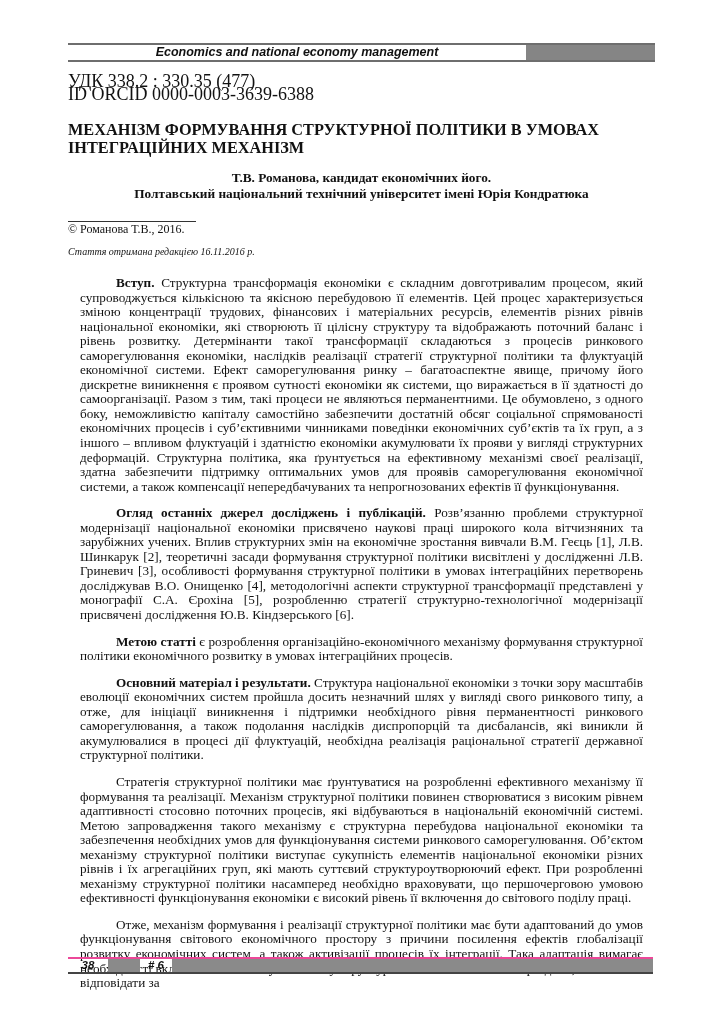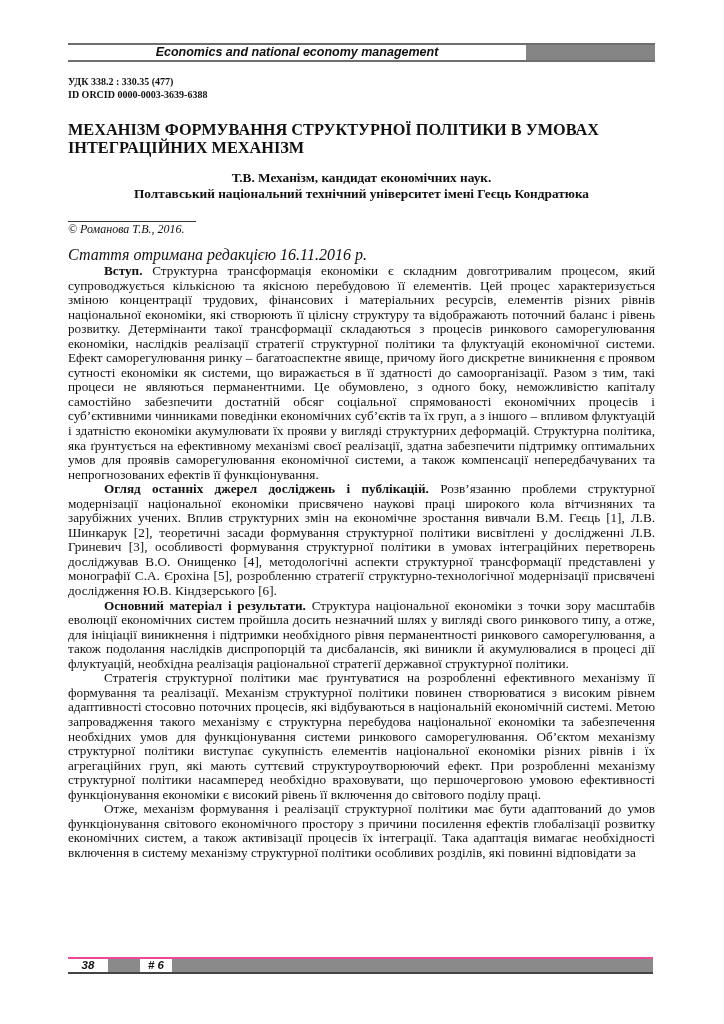--- a/index.html
+++ b/index.html
@@ -7,34 +7,34 @@
          font-family: "Liberation Serif", serif; color: #111; }
   .page { position: absolute; left: 0; top: 0; width: 579px; height: 1024px; padding-left: 15px; }
 
   
   .hdr { position: absolute; left: 68px; top: 43px; width: 587px; height: 19px;
          border-top: 2px solid #6e6e6e; border-bottom: 2px solid #6e6e6e; box-sizing: border-box; display: flex; }
   .hdr-title { width: 458px; text-align: center; font-family: "Liberation Sans", sans-serif;
                font-weight: bold; font-style: italic; font-size: 12.5px; line-height: 15px; }
   .hdr-gray { flex: 1; background: #858585; }
 
-  .meta { position: absolute; left: 68px; top: 75px; font-size: 10px; line-height: 13px; font-weight: bold; }
+  .meta { position: absolute; left: 68px; top: 75px; font-size: 18px; line-height: 13px; }
 
   .title { position: absolute; left: 68px; top: 121px; width: 587px; 
            font-weight: bold; font-size: 16.3px; line-height: 17.5px; }
   .author { position: absolute; left: 68px; top: 170px; width: 587px; text-align: center;
             font-weight: bold; font-size: 13.3px; line-height: 15.5px; }
 
   .rule { position: absolute; left: 68px; top: 221px; width: 128px; border-top: 1px solid #333; }
-  .copy { position: absolute; left: 68px; top: 222px; font-style: italic; font-size: 12px; }
-  .received { position: absolute; left: 68px; top: 246px; font-style: italic; font-size: 16px; }
+  .copy { position: absolute; left: 68px; top: 222px; font-size: 12px; }
+  .received { position: absolute; left: 68px; top: 246px; font-style: italic; font-size: 10px; }
 
   .body { position: absolute; left: 68px; top: 264px; width: 587px; font-size: 13.2px;
           line-height: 14.55px; text-align: justify; }
-  .body p { margin: 0; text-indent: 36px; }
+  .body p { margin: 12px; text-indent: 36px; }
   .body b { font-weight: bold; }
 
   
   .ftr { position: absolute; left: 68px; top: 957px; width: 585px; height: 17px;
          border-top: 2px solid #ec4899; border-bottom: 2px solid #444; box-sizing: border-box; display: flex;
          font-family: "Liberation Sans", sans-serif; font-weight: bold; font-style: italic; font-size: 11.5px; line-height: 13px; }
   .ftr .c { text-align: center; }
   .ftr .g { background: #8a8a8a; }
 </style>
 </head>
@@ -51,31 +51,32 @@
     <div>УДК 338.2 : 330.35 (477)</div>
     <div>ID ORCID 0000-0003-3639-6388</div>
   </div>
 
   <div class="title">
     <div>МЕХАНІЗМ ФОРМУВАННЯ СТРУКТУРНОЇ ПОЛІТИКИ В УМОВАХ</div>
     <div>ІНТЕГРАЦІЙНИХ МЕХАНІЗМ</div>
   </div>
 
   <div class="author">
-    <div>Т.В. Механізм, кандидат економічних наук.</div>
-    <div>Полтавський національний технічний університет імені Геєць Кондратюка</div>
+    <div>Т.В. Романова, кандидат економічних його.</div>
+    <div>Полтавський національний технічний університет імені Юрія Кондратюка</div>
   </div>
 
   <div class="rule"></div>
   <div class="copy">© Романова Т.В., 2016.</div>
   <div class="received">Стаття отримана редакцією 16.11.2016 р.</div>
 
   <div class="body">
     <p><b>Вступ.</b><span> Структурна трансформація економіки є складним довготривалим процесом, який супроводжується кількісною та якісною перебудовою її елементів. Цей процес характеризується зміною концентрації трудових, фінансових і матеріальних ресурсів, елементів різних рівнів національної економіки, які створюють її цілісну структуру та відображають поточний баланс і рівень розвитку. Детермінанти такої трансформації складаються з процесів ринкового саморегулювання економіки, наслідків реалізації стратегії структурної політики та флуктуацій економічної системи. Ефект саморегулювання ринку – багатоаспектне явище, причому його дискретне виникнення є проявом сутності економіки як системи, що виражається в її здатності до самоорганізації. Разом з тим, такі процеси не являються перманентними. Це обумовлено, з одного боку, неможливістю капіталу самостійно забезпечити достатній обсяг соціальної спрямованості економічних процесів і суб’єктивними чинниками поведінки економічних суб’єктів та їх груп, а з іншого – впливом флуктуацій і здатністю економіки акумулювати їх прояви у вигляді структурних деформацій. Структурна політика, яка ґрунтується на ефективному механізмі своєї реалізації, здатна забезпечити підтримку оптимальних умов для проявів саморегулювання економічної системи, а також компенсації непередбачуваних та непрогнозованих ефектів її функціонування.</span></p>
     <p><b>Огляд останніх джерел досліджень і публікацій.</b><span> Розв’язанню проблеми структурної модернізації національної економіки присвячено наукові праці широкого кола вітчизняних та зарубіжних учених. Вплив структурних змін на економічне зростання вивчали В.М. Геєць [1], Л.В. Шинкарук [2], теоретичні засади формування структурної політики висвітлені у дослідженні Л.В. Гриневич [3], особливості формування структурної політики в умовах інтеграційних перетворень досліджував В.О. Онищенко [4], методологічні аспекти структурної трансформації представлені у монографії С.А. Єрохіна [5], розробленню стратегії структурно-технологічної модернізації присвячені дослідження Ю.В. Кіндзерського [6].</span></p>
+    <p><b>Метою статті</b><span> є розроблення організаційно-економічного механізму формування структурної політики економічного розвитку в умовах інтеграційних процесів.</span></p>
     <p><b>Основний матеріал і результати.</b><span> Структура національної економіки з точки зору масштабів еволюції економічних систем пройшла досить незначний шлях у вигляді свого ринкового типу, а отже, для ініціації виникнення і підтримки необхідного рівня перманентності ринкового саморегулювання, а також подолання наслідків диспропорцій та дисбалансів, які виникли й акумулювалися в процесі дії флуктуацій, необхідна реалізація раціональної стратегії державної структурної політики.</span></p>
     <p><span>Стратегія структурної політики має ґрунтуватися на розробленні ефективного механізму її формування та реалізації. Механізм структурної політики повинен створюватися з високим рівнем адаптивності стосовно поточних процесів, які відбуваються в національній економічній системі. Метою запровадження такого механізму є структурна перебудова національної економіки та забезпечення необхідних умов для функціонування системи ринкового саморегулювання. Об’єктом механізму структурної політики виступає сукупність елементів національної економіки різних рівнів і їх агрегаційних груп, які мають суттєвий структуроутворюючий ефект. При розробленні механізму структурної політики насамперед необхідно враховувати, що першочерговою умовою ефективності функціонування економіки є високий рівень її включення до світового поділу праці.</span></p>
     <p><span>Отже, механізм формування і реалізації структурної політики має бути адаптований до умов функціонування світового економічного простору з причини посилення ефектів глобалізації розвитку економічних систем, а також активізації процесів їх інтеграції. Така адаптація вимагає необхідності включення в систему механізму структурної політики особливих розділів, які повинні відповідати за</span></p>
   </div>
 
   <div class="ftr">
     <div class="c" style="width:40px">38</div>
     <div class="g" style="width:32px"></div>
     <div class="c" style="width:32px"># 6</div>
     <div class="g" style="width:32px"></div>

